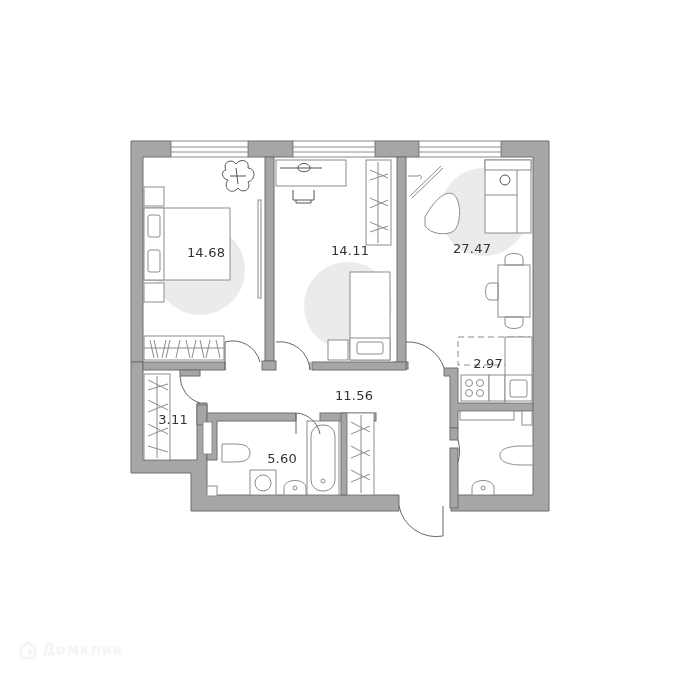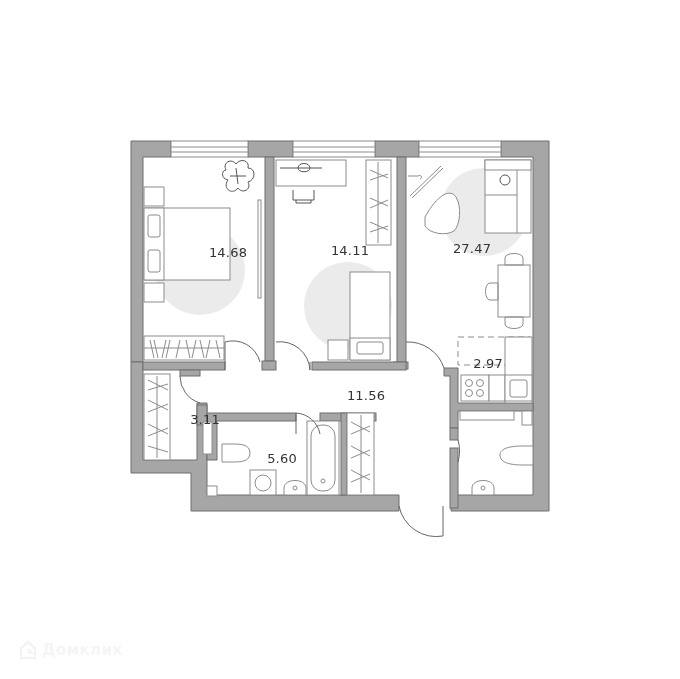--- a/index.html
+++ b/index.html
@@ -153,26 +153,26 @@
     <path class="door" d="M225,370 L225,342 A28,28 0 0 1 260,362"></path>
     <path class="door" d="M276,342 A30,30 0 0 1 310,370 L310,362"></path>
     <path class="door" d="M406,342 A38,38 0 0 1 444,368"></path>
     <path class="door" d="M180,376 A28,28 0 0 0 200,403"></path>
     <path class="door" d="M296,413 A26,26 0 0 1 320,434 M296,413 L296,434"></path>
     <path class="door" d="M458,440 A40,40 0 0 1 458,462"></path>
     <path class="door" d="M399,506 A38,38 0 0 0 443,536 L443,506"></path>
   </g>
 </svg>
 
-<div class="room-label" style="left:228px;top:252px;text-align:right;">14.68</div>
+<div class="room-label" style="left:206px;top:252px;text-align:right;">14.68</div>
 <div class="room-label" style="left:342px;top:250px;margin-left:8px;">14.11</div>
 <div class="room-label" style="left:472px;top:248px;">27.47</div>
 <div class="room-label" style="left:488px;top:363px;">2.97</div>
-<div class="room-label" style="left:366px;top:395px;">11.56</div>
-<div class="room-label" style="left:173px;top:419px;margin-left:32px;">3.11</div>
+<div class="room-label" style="left:354px;top:395px;">11.56</div>
+<div class="room-label" style="left:173px;top:419px;">3.11</div>
 <div class="room-label" style="left:282px;top:458px;text-align:center;">5.60</div>
 
 <div class="watermark">
   <svg width="20" height="20" viewBox="0 0 20 20">
     <path d="M3,8 L10,2 L17,8 L17,18 L3,18 Z" fill="none" stroke="#f2f2f2" stroke-width="2.5"></path>
     <path d="M10,9 L14,13 L10,13" fill="none" stroke="#f2f2f2" stroke-width="2"></path>
   </svg>
   <span class="watermark-text">Домклик</span>
 </div>
 

